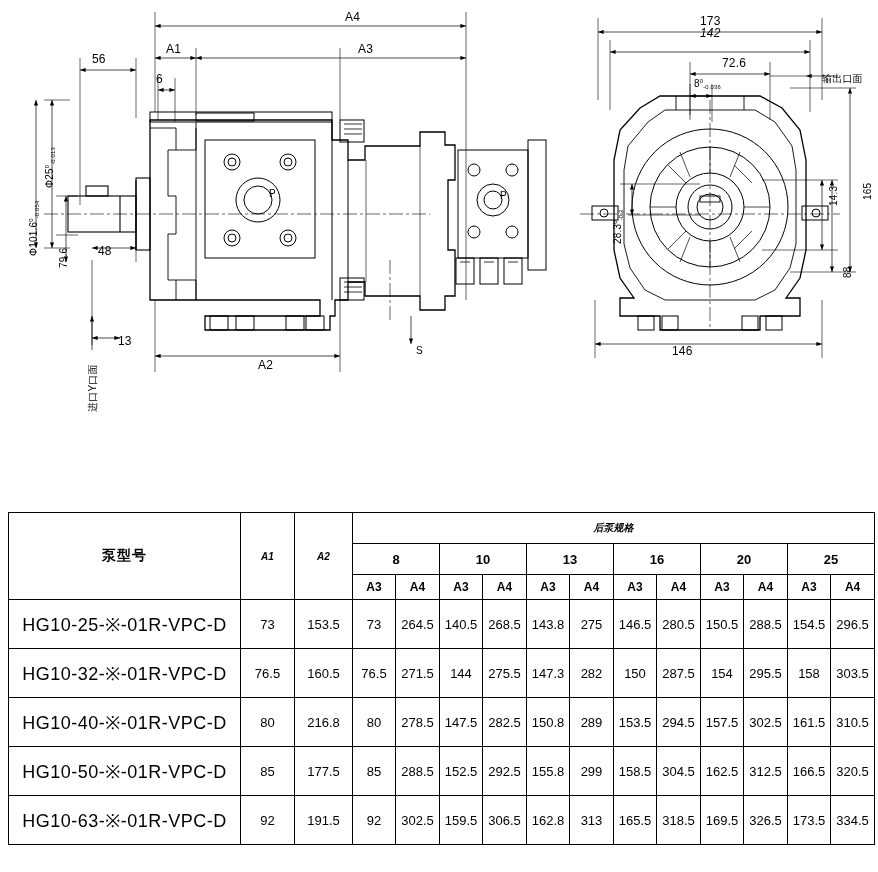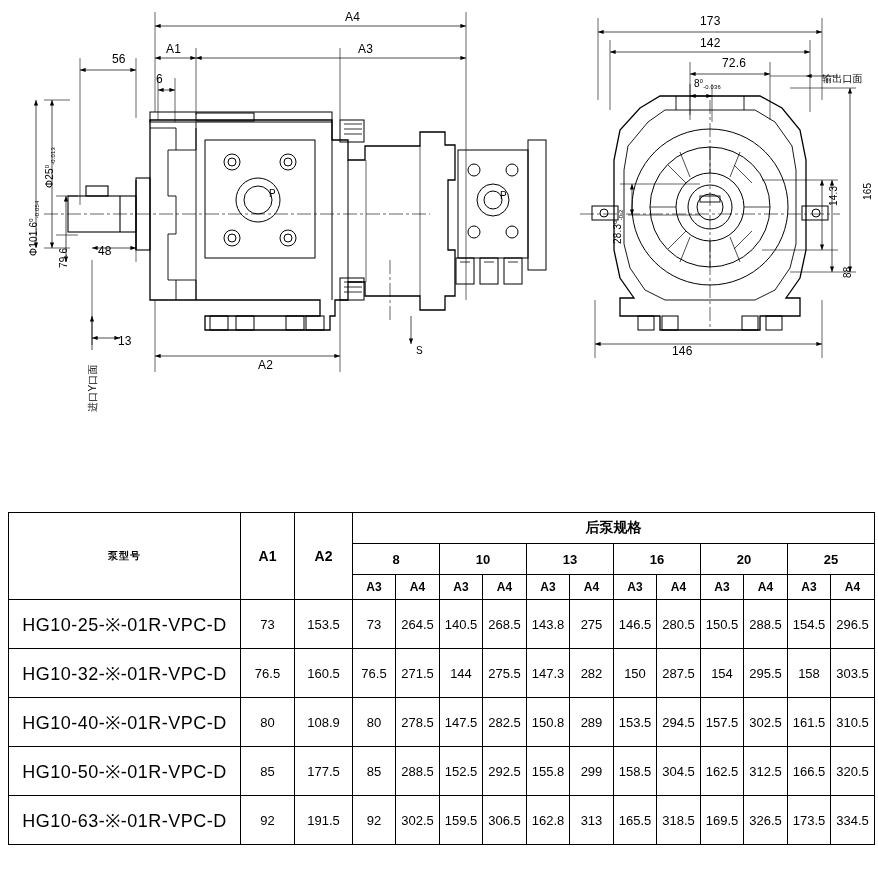--- a/index.html
+++ b/index.html
@@ -66,25 +66,26 @@
     color: #000;
     padding: 0;
     height: 27px;
   }
   table.spec td.model {
     font-size: 18px;
     letter-spacing: 0.5px;
     height: 48px;
   }
   table.spec th.hdr-main {
+    font-size: 10px;
+    height: 30px;
+    font-style: italic;
+  }
+  table.spec th.hdr-model {
     font-size: 14px;
-    height: 30px;
-  }
-  table.spec th.hdr-model {
-    font-size: 10px;
     letter-spacing: 1px;
   }
   table.spec th.sub-size { font-size: 13px; height: 30px; }
   table.spec th.sub-col { font-size: 12px; height: 24px; }
   table.spec td.val { height: 48px; }
 </style>
 </head>
 <body>
 
 <div id="root">
@@ -326,42 +327,42 @@
         <g stroke-width="0.9">
           <path d="M676,96 L676,110"></path>
           <path d="M744,96 L744,110"></path>
         </g>
       </g>
     </svg>
 
     <div class="lbl" style="left:345px; top:10px;">A4</div>
     <div class="lbl" style="left:166px; top:42px;">A1</div>
     <div class="lbl" style="left:358px; top:42px;">A3</div>
-    <div class="lbl" style="left:112px; top:52px;">56</div>
+    <div class="lbl" style="left:92px; top:52px;">56</div>
     <div class="lbl" style="left:156px; top:72px;">6</div>
     <div class="lbl" style="left:98px; top:244px;text-align:right;">48</div>
     <div class="lbl" style="left:118px; top:334px;">13</div>
     <div class="lbl" style="left:258px; top:358px;">A2</div>
     <div class="lbl small" style="left:416px; top:345px;">S</div>
 
     <div class="lbl small vert" style="left:44px; top:188px;">
       <span>Φ25</span><span class="fracbox"><sup>0</sup><sub>-0.013</sub></span>
     </div>
     <div class="lbl small vert" style="left:28px; top:256px;">
       <span>Φ101.6</span><span class="fracbox"><sup>0</sup><sub>-0.054</sub></span>
     </div>
     <div class="lbl small vert" style="left:58px; top:268px;">79.6</div>
 
     <div class="lbl small vert" style="left:86px; top:412px;">进口Y口面</div>
 
     <div class="lbl small" style="left:269px; top:188px;">P</div>
     <div class="lbl small" style="left:500px; top:190px;">P</div>
 
     <div class="lbl" style="left:700px; top:14px;">173</div>
-    <div class="lbl" style="left:700px; top:36px;">142</div>
+    <div class="lbl" style="left:700px; top:26px;font-style:italic;">142</div>
     <div class="lbl" style="left:722px; top:56px;">72.6</div>
     <div class="lbl small" style="left:694px; top:78px;">
       <span>8</span><span class="fracbox"><sup>0</sup><sub>-0.036</sub></span>
     </div>
     <div class="lbl" style="left:672px; top:344px;">146</div>
     <div class="lbl small vert" style="left:862px; top:200px;">165</div>
     <div class="lbl small vert" style="left:842px; top:278px;">88</div>
     <div class="lbl small vert" style="left:828px; top:206px;">14.3</div>
     <div class="lbl small vert" style="left:612px; top:244px;">
       <span>28.3</span><span class="fracbox"><sup>0</sup><sub>-0.2</sub></span>
@@ -449,21 +450,21 @@
           <td class="val">150</td>
           <td class="val">287.5</td>
           <td class="val">154</td>
           <td class="val">295.5</td>
           <td class="val">158</td>
           <td class="val">303.5</td>
         </tr>
         <tr>
           <td class="model">HG10-40-※-01R-VPC-D</td>
           <td class="val">80</td>
-          <td class="val">108.9</td>
+          <td class="val">216.8</td>
           <td class="val">80</td>
           <td class="val">278.5</td>
           <td class="val">147.5</td>
           <td class="val">282.5</td>
           <td class="val">150.8</td>
           <td class="val">289</td>
           <td class="val">153.5</td>
           <td class="val">294.5</td>
           <td class="val">157.5</td>
           <td class="val">302.5</td>

